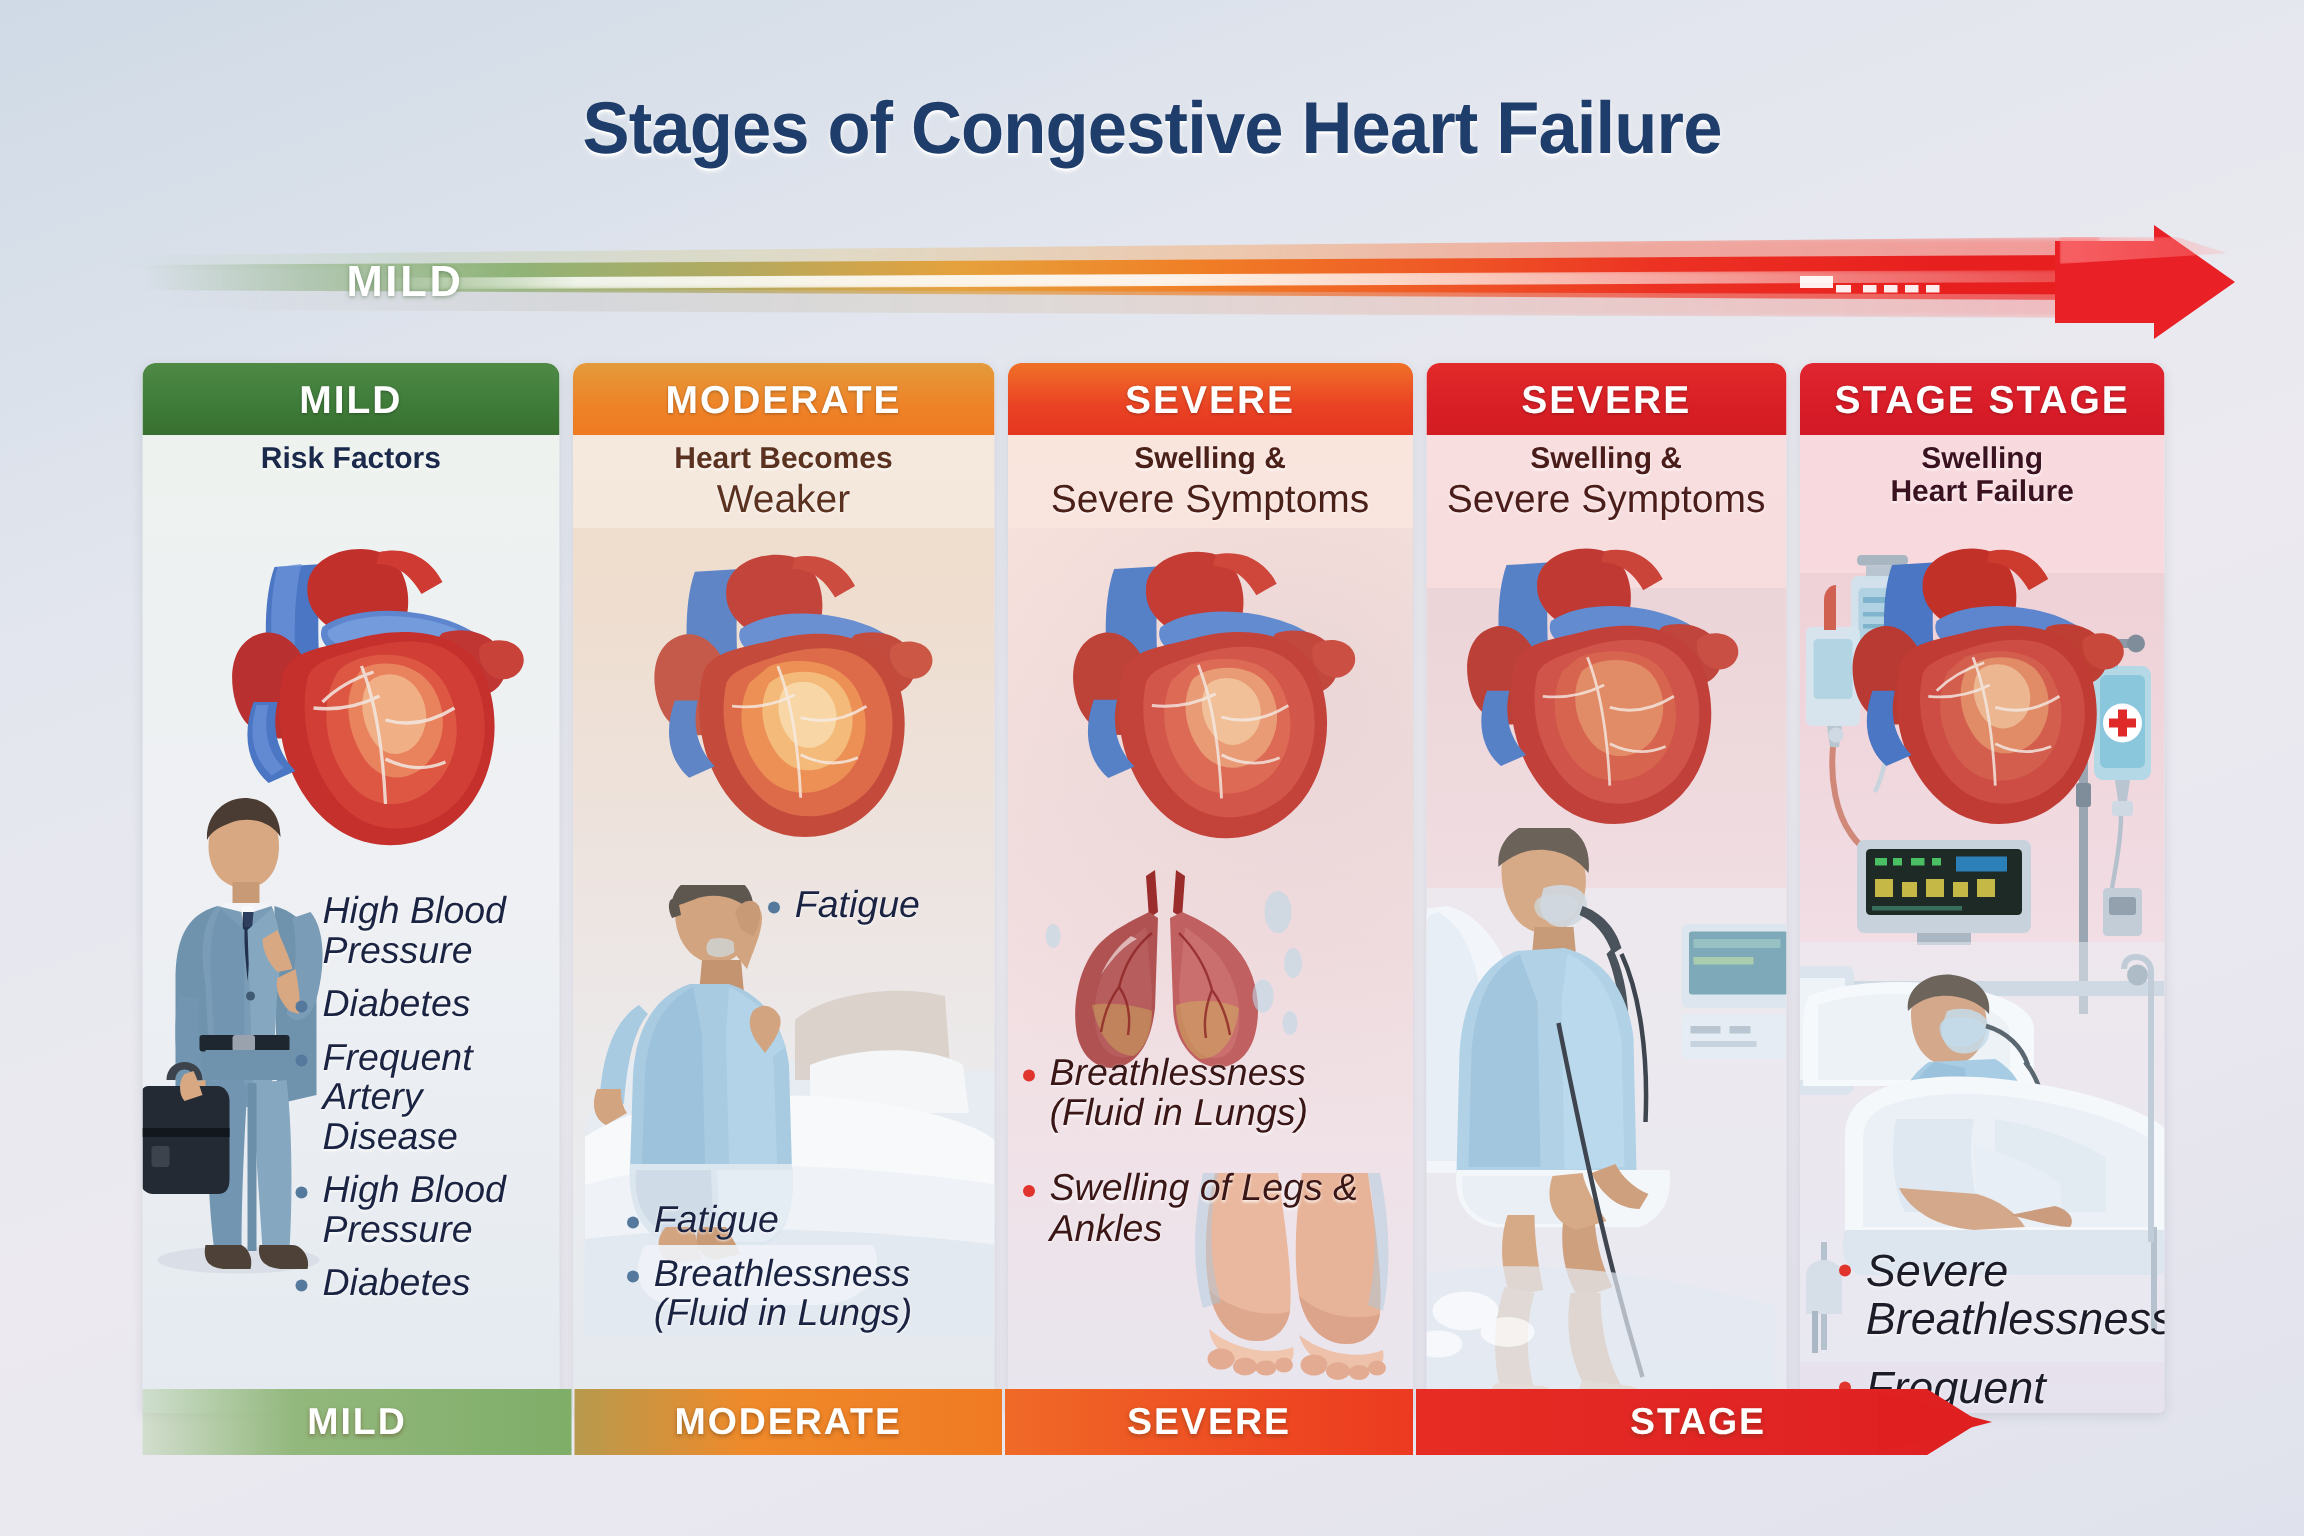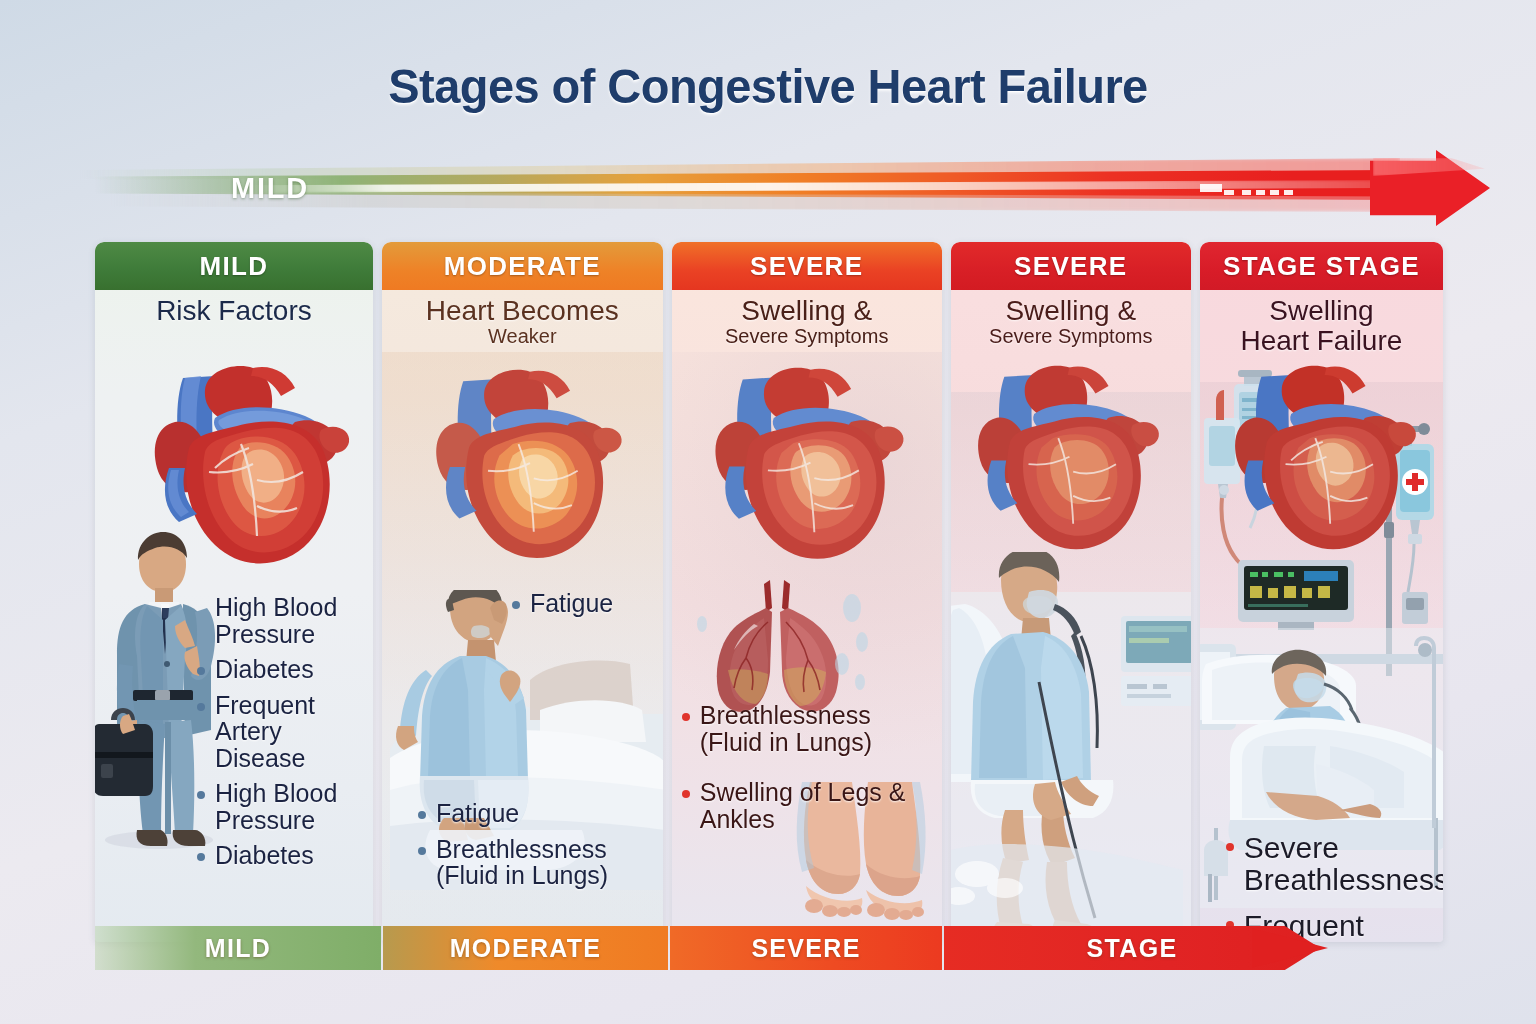--- a/index.html
+++ b/index.html
@@ -96,31 +96,31 @@
   .c1 .hdr{ background:linear-gradient(180deg,#4f8a45 0%,#3f7c3a 55%,#38702f 100%); }
   .c2 .hdr{ background:linear-gradient(180deg,#e39b3b 0%,#ee8227 60%,#ef7a22 100%); }
   .c3 .hdr{ background:linear-gradient(180deg,#f07028 0%,#ea4224 60%,#e53620 100%); }
   .c4 .hdr{ background:linear-gradient(180deg,#e22a2a 0%,#d81f26 60%,#d31b22 100%); }
   .c5 .hdr{ background:linear-gradient(180deg,#e02630 0%,#d81c28 60%,#d21a26 100%); }
 
   .subttl{
     position:absolute; top:54px; left:0; right:0; text-align:center;
     padding:0 10px; line-height:1.08;
   }
-  .subttl .b{ display:block; font-size:28px; font-weight:normal; }
-  .subttl .r{ display:block; font-size:20px; font-weight:normal; }
+  .subttl .b{ display:block; font-size:20px; font-weight:bold; }
+  .subttl .r{ display:block; font-size:26px; font-weight:normal; }
   .c1 .subttl{ color:#1b2a4a; }
   .c2 .subttl{ color:#5b3220; }
   .c3 .subttl{ color:#4a2018; }
   .c4 .subttl{ color:#4a1c1a; }
   .c5 .subttl{ color:#3a1220; }
   .subttl .b, .subttl .r { text-shadow:0 1px 2px rgba(255,255,255,.8); }
 
   
-  ul.bl{ list-style:none; position:absolute; }
+  ul.bl{ list-style:none; position:absolute;font-style:italic; }
   ul.bl li{ position:relative; padding-left:20px; margin-bottom:9px; line-height:1.06; }
   ul.bl li:before{
     content:""; position:absolute; left:2px; top:11px; width:8px; height:8px; border-radius:50%;
   }
   ul.bl li.nodot:before{ display:none; }
   .bl-blue li{ color:#1b2342; font-size:25px; text-shadow:0 1px 2px rgba(255,255,255,.9); }
   .bl-blue li:before{ background:#55799c; }
   .bl-red li{ color:#3a1616; font-size:25px; text-shadow:0 1px 2px rgba(255,255,255,.9); }
   .bl-red li:before{ background:#e0342c; }
   .bl-dark li{ color:#1c1b28; font-size:30px; text-shadow:0 1px 2px rgba(255,255,255,.9); }

